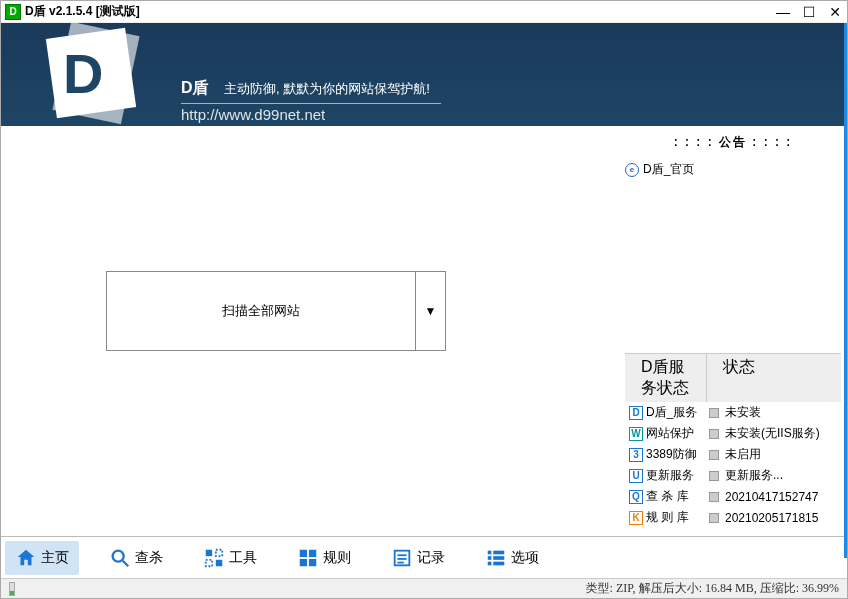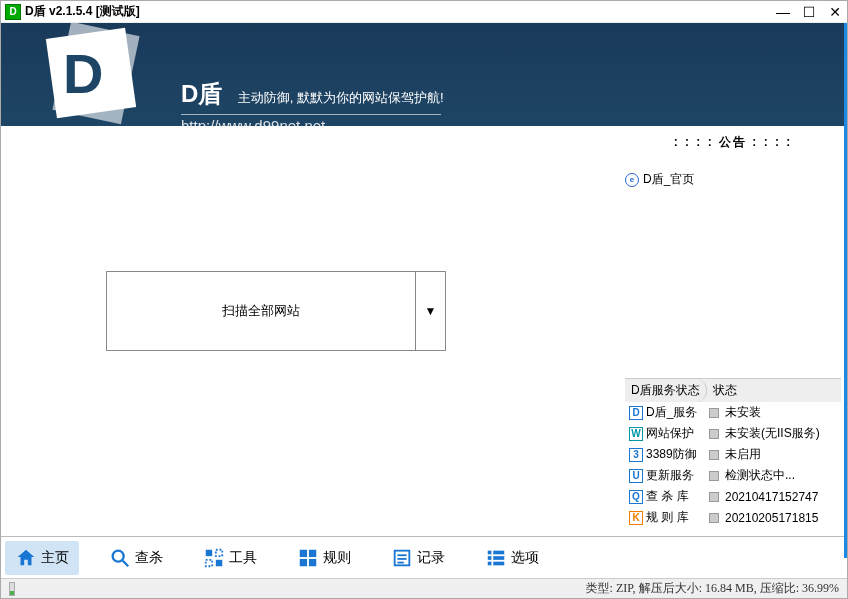--- a/index.html
+++ b/index.html
@@ -10,38 +10,38 @@
 .titlebar .title { font-weight: bold; flex: 1; }
 .titlebar .win-controls { display: flex; gap: 10px; }
 .titlebar .win-btn { width: 16px; height: 16px; display: flex; align-items: center; justify-content: center; cursor: pointer; font-size: 14px; }
 .banner { height: 103px; background: linear-gradient(to bottom, #1a3a5a, #1e4565); position: relative; overflow: hidden; }
 .banner .logo-block { position: absolute; left: 20px; top: 10px; }
 .banner .logo-sq { width: 130px; height: 85px; position: relative; }
 .banner .logo-bg { position: absolute; width: 80px; height: 80px; background: #fff; transform: rotate(-8deg); left: 30px; top: 0; }
 .banner .logo-bg2 { position: absolute; width: 70px; height: 90px; background: #fff; transform: rotate(12deg); left: 40px; top: -5px; opacity: 0.6; }
 .banner .logo-d { position: absolute; left: 42px; top: 8px; font-size: 56px; font-weight: bold; color: #1e4565; font-family: Arial, sans-serif; }
 .banner .text-block { position: absolute; left: 180px; top: 55px; color: #fff; }
-.banner .brand { font-size: 24px; font-weight: bold; display: inline-block; margin-right: 12px; }
+.banner .brand { font-size: 16px; font-weight: bold; display: inline-block; margin-right: 12px; }
 .banner .slogan { font-size: 13px; display: inline-block; }
 .banner .divider { border-top: 1px solid rgba(255,255,255,0.6); margin: 4px 0 2px 0; width: 260px; }
 .banner .url { color: rgba(255,255,255,0.85); font-size: 15px; }
 .right-edge { position: absolute; right: 0; top: 22px; width: 3px; height: 535px; background: #1e88e5; }
 .content { flex: 1; display: flex; position: relative; }
 .main-area { flex: 1; position: relative; }
 .scan-box { position: absolute; left: 105px; top: 145px; width: 340px; height: 80px; border: 1px solid #888; display: flex; cursor: pointer; }
 .scan-box .label { flex: 1; display: flex; align-items: center; justify-content: center; font-size: 13px; }
 .scan-box .dropdown-arrow { width: 30px; border-left: 1px solid #888; display: flex; align-items: center; justify-content: center; font-size: 12px; }
 .side-panel { width: 228px; padding: 8px 6px; display: flex; flex-direction: column; }
-.announce-header { text-align: center; font-size: 12px; margin-bottom: 18px; color: #000; font-weight: bold; }
+.announce-header { text-align: center; font-size: 12px; margin-bottom: 8px; color: #000; font-weight: bold; }
 .announce-item { display: flex; align-items: center; gap: 4px; padding: 2px 0; cursor: pointer; }
 .announce-item .bullet-icon { width: 14px; height: 14px; border: 1.5px solid #2266cc; border-radius: 50%; display: flex; align-items: center; justify-content: center; color: #2266cc; font-size: 8px; font-weight: bold; }
 .announce-spacer { flex: 1; }
 .status-table { border-top: 1px solid #ccc; margin-top: 4px; }
 .status-header { display: flex; background: #eee; }
-.status-header div { padding: 3px 6px; font-size: 12px; border-radius: 11px; }
+.status-header div { padding: 3px 16px; font-size: 16px; }
 .status-header .col1 { width: 82px; border-right: 1px solid #ccc; }
 .status-header .col2 { flex: 1; }
 .status-row { display: flex; align-items: center; padding: 2px 4px; font-size: 12px; gap: 3px; }
 .status-row .svc-icon { width: 14px; height: 14px; display: flex; align-items: center; justify-content: center; font-size: 10px; font-weight: bold; border: 1px solid; flex-shrink: 0; }
 .status-row .svc-name { width: 60px; flex-shrink: 0; }
 .status-row .st-icon { width: 10px; height: 10px; background: #ccc; border: 1px solid #999; flex-shrink: 0; margin-right: 3px; }
 .status-row .st-text { flex: 1; }
 .ic-blue { color: #1976d2; border-color: #1976d2; }
 .ic-cyan { color: #0097a7; border-color: #0097a7; }
 .ic-orange { color: #f57c00; border-color: #f57c00; }
@@ -126,21 +126,21 @@
             <div class="status-row">
               <span class="svc-icon ic-blue">3</span>
               <span class="svc-name">3389防御</span>
               <span class="st-icon"></span>
               <span class="st-text">未启用</span>
             </div>
             <div class="status-row">
               <span class="svc-icon ic-blue">U</span>
               <span class="svc-name">更新服务</span>
               <span class="st-icon"></span>
-              <span class="st-text">检测状态中...</span>
+              <span class="st-text">更新服务...</span>
             </div>
             <div class="status-row">
               <span class="svc-icon ic-blue">Q</span>
               <span class="svc-name">查 杀 库</span>
               <span class="st-icon"></span>
               <span class="st-text">20210417152747</span>
             </div>
             <div class="status-row">
               <span class="svc-icon ic-orange">K</span>
               <span class="svc-name">规 则 库</span>

